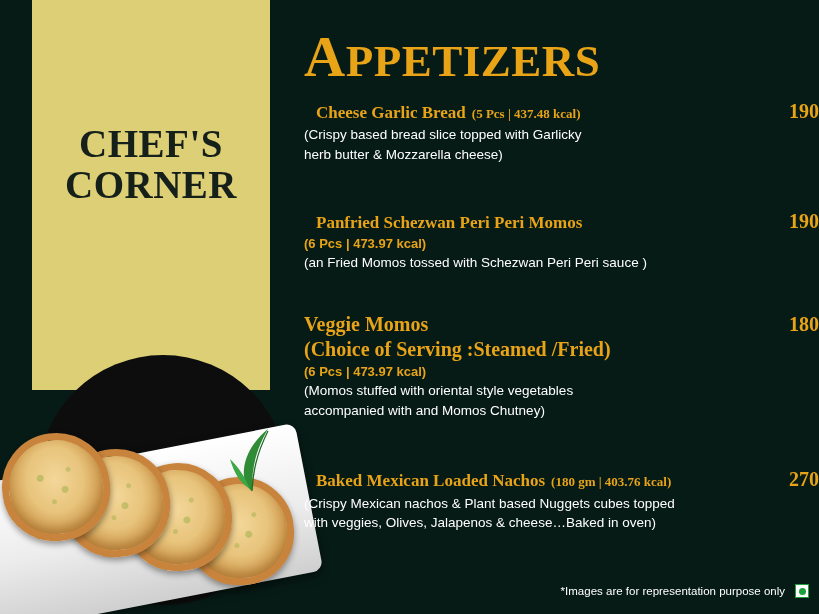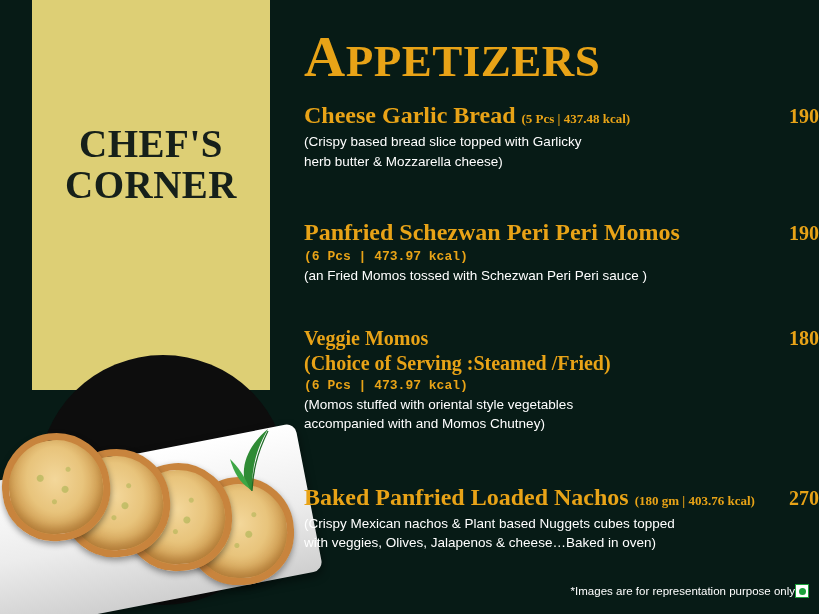--- a/index.html
+++ b/index.html
@@ -111,43 +111,44 @@
   .item { position: relative; margin-bottom: 9px; }
   .item-head {
     display: flex;
     align-items: baseline;
     justify-content: space-between;
   }
   .name-block { flex: 1 1 auto; padding-right: 8px; }
   .item-name {
     font-family: "Liberation Serif", serif;
     font-weight: bold;
-    font-size: 24px;
+    font-size: 17px;
     color: #e8a317;
     display: inline;
     line-height: 1.25;
+    margin-left: 12px;
   }
   .item-name2 {
     font-family: "Liberation Serif", serif;
     font-weight: bold;
     font-size: 20px;
     color: #e8a317;
     display: block;
     line-height: 1.25;
   }
   .kcal-inline {
     font-family: "Liberation Serif", serif;
     font-weight: bold;
     font-size: 13px;
     color: #e8a317;
     display: inline;
     margin-left: 6px;
   }
   .kcal-block {
-    font-family: Liberation Mono, monospace;
+    font-family: Liberation Sans, sans-serif;
     font-weight: bold;
     font-size: 13px;
     color: #e8a317;
     display: block;
     margin-top: 2px;
   }
   .price {
     font-family: "Liberation Serif", serif;
     font-weight: bold;
     font-size: 20px;
@@ -168,21 +169,21 @@
   .i2 { margin-top: 46px; }
   .i3 { margin-top: 40px; }
   .i4 { margin-top: 48px; }
 
   
   .footer {
     position: absolute;
     right: 10px; bottom: 16px;
     display: flex;
     align-items: center;
-    gap: 0;
+    gap: 10px;
   }
   .footer-text {
     font-size: 11.5px;
     color: #ffffff;
   }
   .veg-mark {
     width: 14px; height: 14px;
     border: 1.6px solid #1aa03a;
     background: #ffffff;
     display: inline-flex;
@@ -266,21 +267,21 @@
         </div>
         <div class="desc">
           <span>(Momos stuffed with oriental style vegetables</span>
           <span>accompanied with and Momos Chutney)</span>
         </div>
       </div>
 
       <div class="item i4">
         <div class="item-head">
           <div class="name-block">
-            <span class="item-name">Baked Panfried Loaded Nachos</span><span class="kcal-inline">(180 gm | 403.76 kcal)</span>
+            <span class="item-name">Baked Mexican Loaded Nachos</span><span class="kcal-inline">(180 gm | 403.76 kcal)</span>
           </div>
           <div class="price">270</div>
         </div>
         <div class="desc">
           <span>(Crispy Mexican nachos &amp; Plant based Nuggets cubes topped</span>
           <span>with veggies, Olives, Jalapenos &amp; cheese…Baked in oven)</span>
         </div>
       </div>
 
     </div>

